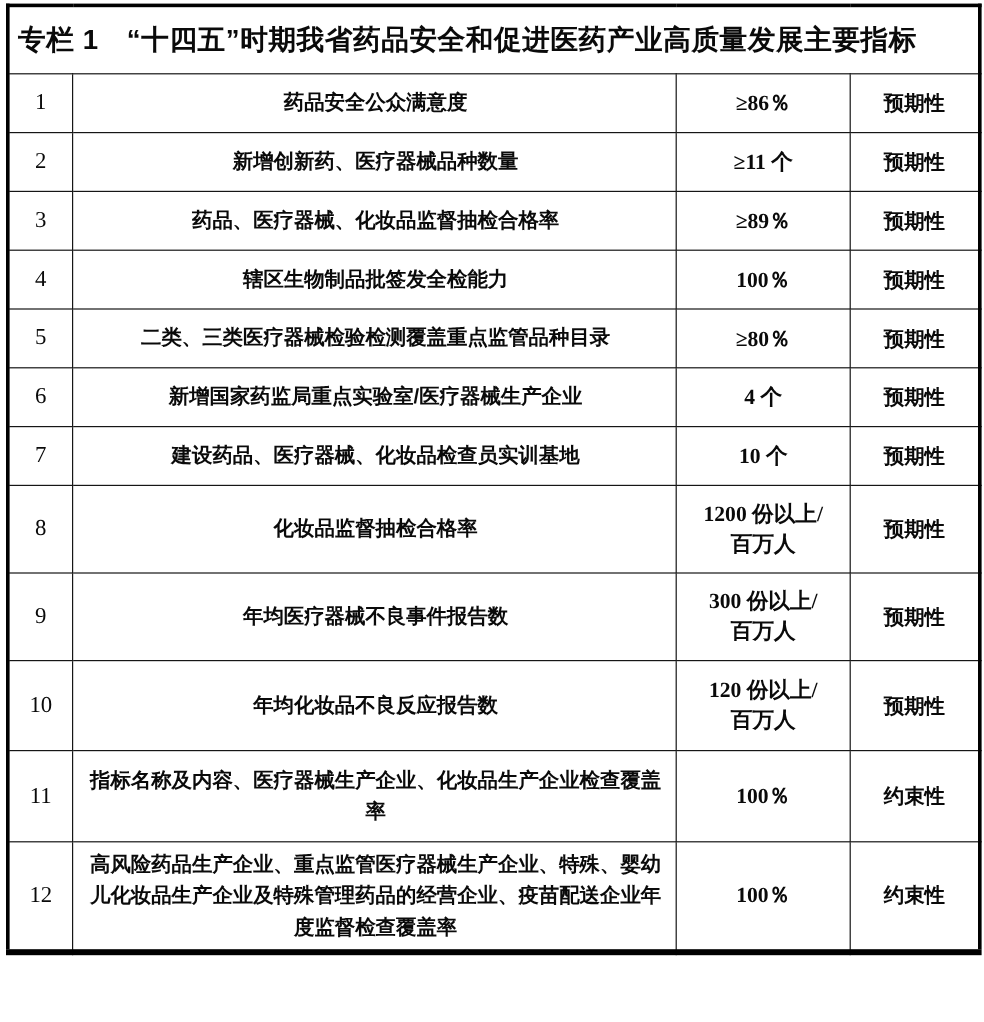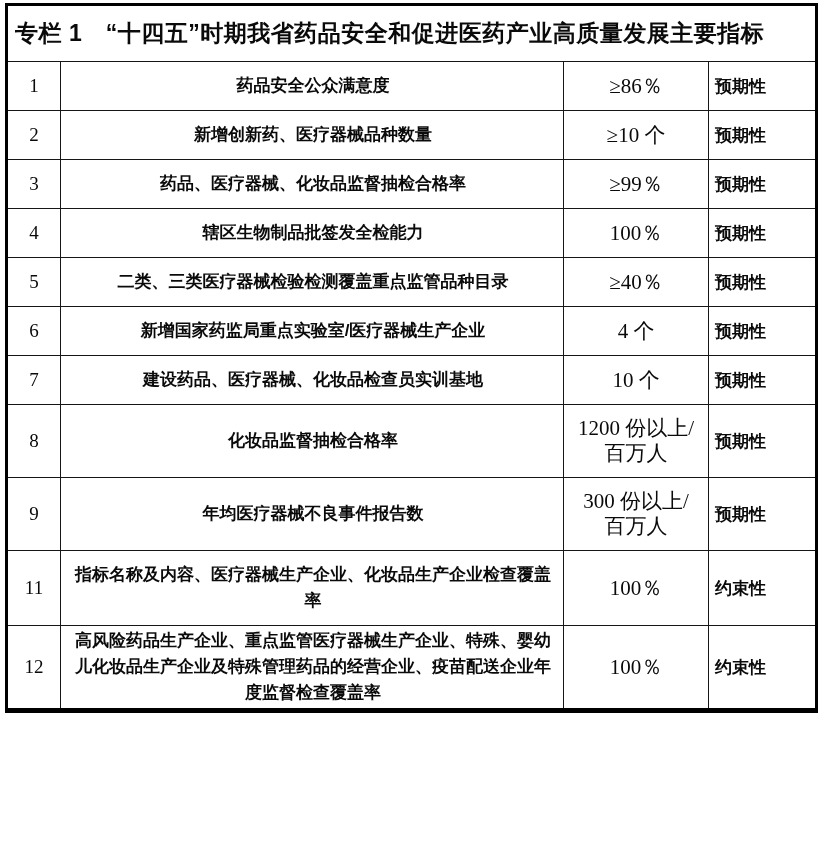--- a/index.html
+++ b/index.html
@@ -69,27 +69,27 @@
     text-align: center;
     font-size: 17px;
     font-weight: bold;
     line-height: 26px;
     padding-left: 12px;
     padding-right: 10px;
   }
   td.cell-target {
     text-align: center;
     font-family: "Liberation Serif", "DejaVu Serif", serif;
-    font-size: 21px;
-    font-weight: 400;
+    font-size: 18px;
+    font-weight: 700;
     line-height: 25px;
     white-space: pre-line;
   }
   td.cell-attr {
-    text-align: left;
+    text-align: center;
     font-size: 17px;
     font-weight: bold;
   }
 </style>
 </head>
 <body>
 
 <div class="page">
   <table class="indicator-table">
     <colgroup>
@@ -106,39 +106,39 @@
     <tbody id="table-body">
         <tr>
           <td class="cell-no">1</td>
           <td class="cell-name">药品安全公众满意度</td>
           <td class="cell-target">≥86％</td>
           <td class="cell-attr">预期性</td>
         </tr>
         <tr>
           <td class="cell-no">2</td>
           <td class="cell-name">新增创新药、医疗器械品种数量</td>
-          <td class="cell-target">≥10 个</td>
+          <td class="cell-target">≥11 个</td>
           <td class="cell-attr">预期性</td>
         </tr>
         <tr>
           <td class="cell-no">3</td>
           <td class="cell-name">药品、医疗器械、化妆品监督抽检合格率</td>
-          <td class="cell-target">≥99％</td>
+          <td class="cell-target">≥89％</td>
           <td class="cell-attr">预期性</td>
         </tr>
         <tr>
           <td class="cell-no">4</td>
           <td class="cell-name">辖区生物制品批签发全检能力</td>
           <td class="cell-target">100％</td>
           <td class="cell-attr">预期性</td>
         </tr>
         <tr>
           <td class="cell-no">5</td>
           <td class="cell-name">二类、三类医疗器械检验检测覆盖重点监管品种目录</td>
-          <td class="cell-target">≥40％</td>
+          <td class="cell-target">≥80％</td>
           <td class="cell-attr">预期性</td>
         </tr>
         <tr>
           <td class="cell-no">6</td>
           <td class="cell-name">新增国家药监局重点实验室/医疗器械生产企业</td>
           <td class="cell-target">4 个</td>
           <td class="cell-attr">预期性</td>
         </tr>
         <tr>
           <td class="cell-no">7</td>
@@ -154,20 +154,27 @@
           <td class="cell-attr">预期性</td>
         </tr>
         <tr>
           <td class="cell-no">9</td>
           <td class="cell-name">年均医疗器械不良事件报告数</td>
           <td class="cell-target">300 份以上/
 百万人</td>
           <td class="cell-attr">预期性</td>
         </tr>
         <tr>
+          <td class="cell-no">10</td>
+          <td class="cell-name">年均化妆品不良反应报告数</td>
+          <td class="cell-target">120 份以上/
+百万人</td>
+          <td class="cell-attr">预期性</td>
+        </tr>
+        <tr>
           <td class="cell-no">11</td>
           <td class="cell-name">指标名称及内容、医疗器械生产企业、化妆品生产企业检查覆盖率</td>
           <td class="cell-target">100％</td>
           <td class="cell-attr">约束性</td>
         </tr>
         <tr>
           <td class="cell-no">12</td>
           <td class="cell-name">高风险药品生产企业、重点监管医疗器械生产企业、特殊、婴幼儿化妆品生产企业及特殊管理药品的经营企业、疫苗配送企业年度监督检查覆盖率</td>
           <td class="cell-target">100％</td>
           <td class="cell-attr">约束性</td>

